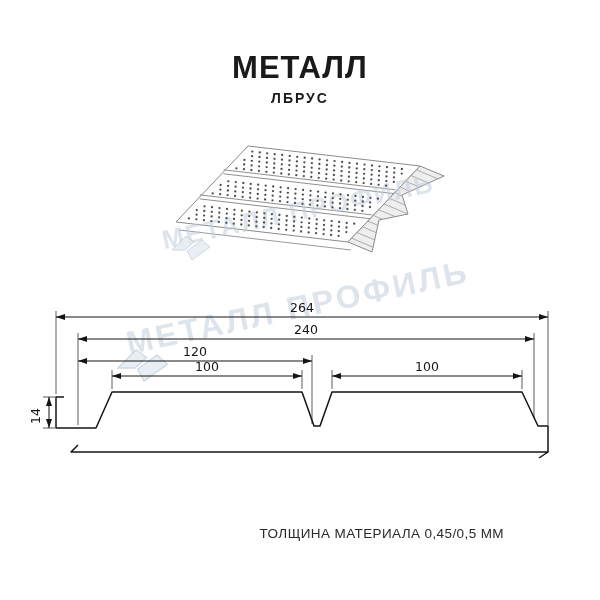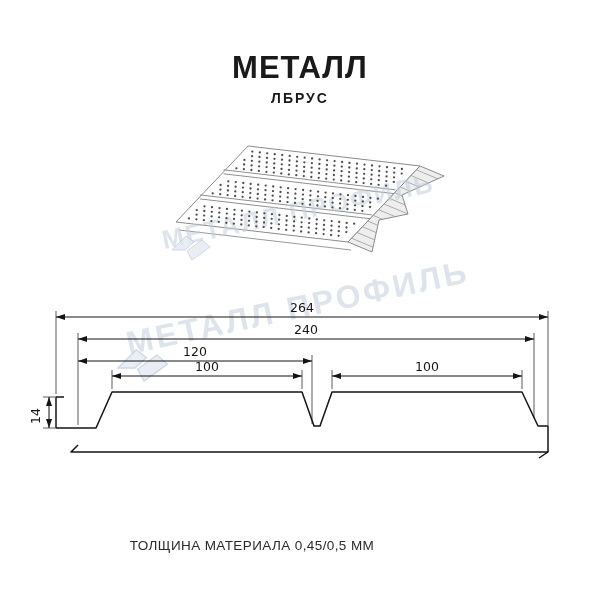--- a/index.html
+++ b/index.html
@@ -2,22 +2,22 @@
 <html><head>
 <meta charset="utf-8">
 <style>
   html,body{margin:0;padding:0;background:#ffffff;}
   #page{position:relative;width:600px;height:600px;background:#ffffff;overflow:hidden;
         font-family:"Liberation Sans",sans-serif;color:#1a1a1a;}
   .title{position:absolute;top:50px;left:0;width:600px;text-align:center;
          font-size:31px;font-weight:700;letter-spacing:1px;}
   .subtitle{position:absolute;top:90px;left:0;width:600px;text-align:center;
             font-size:14px;font-weight:700;letter-spacing:2px;}
-  .footer{position:absolute;top:526px;left:0;width:504px;text-align:center;
-          font-size:13.5px;letter-spacing:.4px;color:#2a2a2a;margin-top:12px;}
+  .footer{position:absolute;top:526px;left:0;width:504px;text-align:right;
+          font-size:13.5px;letter-spacing:.4px;color:#2a2a2a;}
   svg{position:absolute;top:0;left:0;}
   .dim-label{font-family:"DejaVu Sans",sans-serif;font-size:12.5px;fill:#141414;text-anchor:middle;}
   .wm-text{font-family:"Liberation Sans",sans-serif;font-weight:700;text-anchor:middle;opacity:.55;}
 </style>
 </head>
 <body>
 
 <div id="page">
   <div class="title">МЕТАЛЛ</div>
   <div class="subtitle">ЛБРУС</div>

